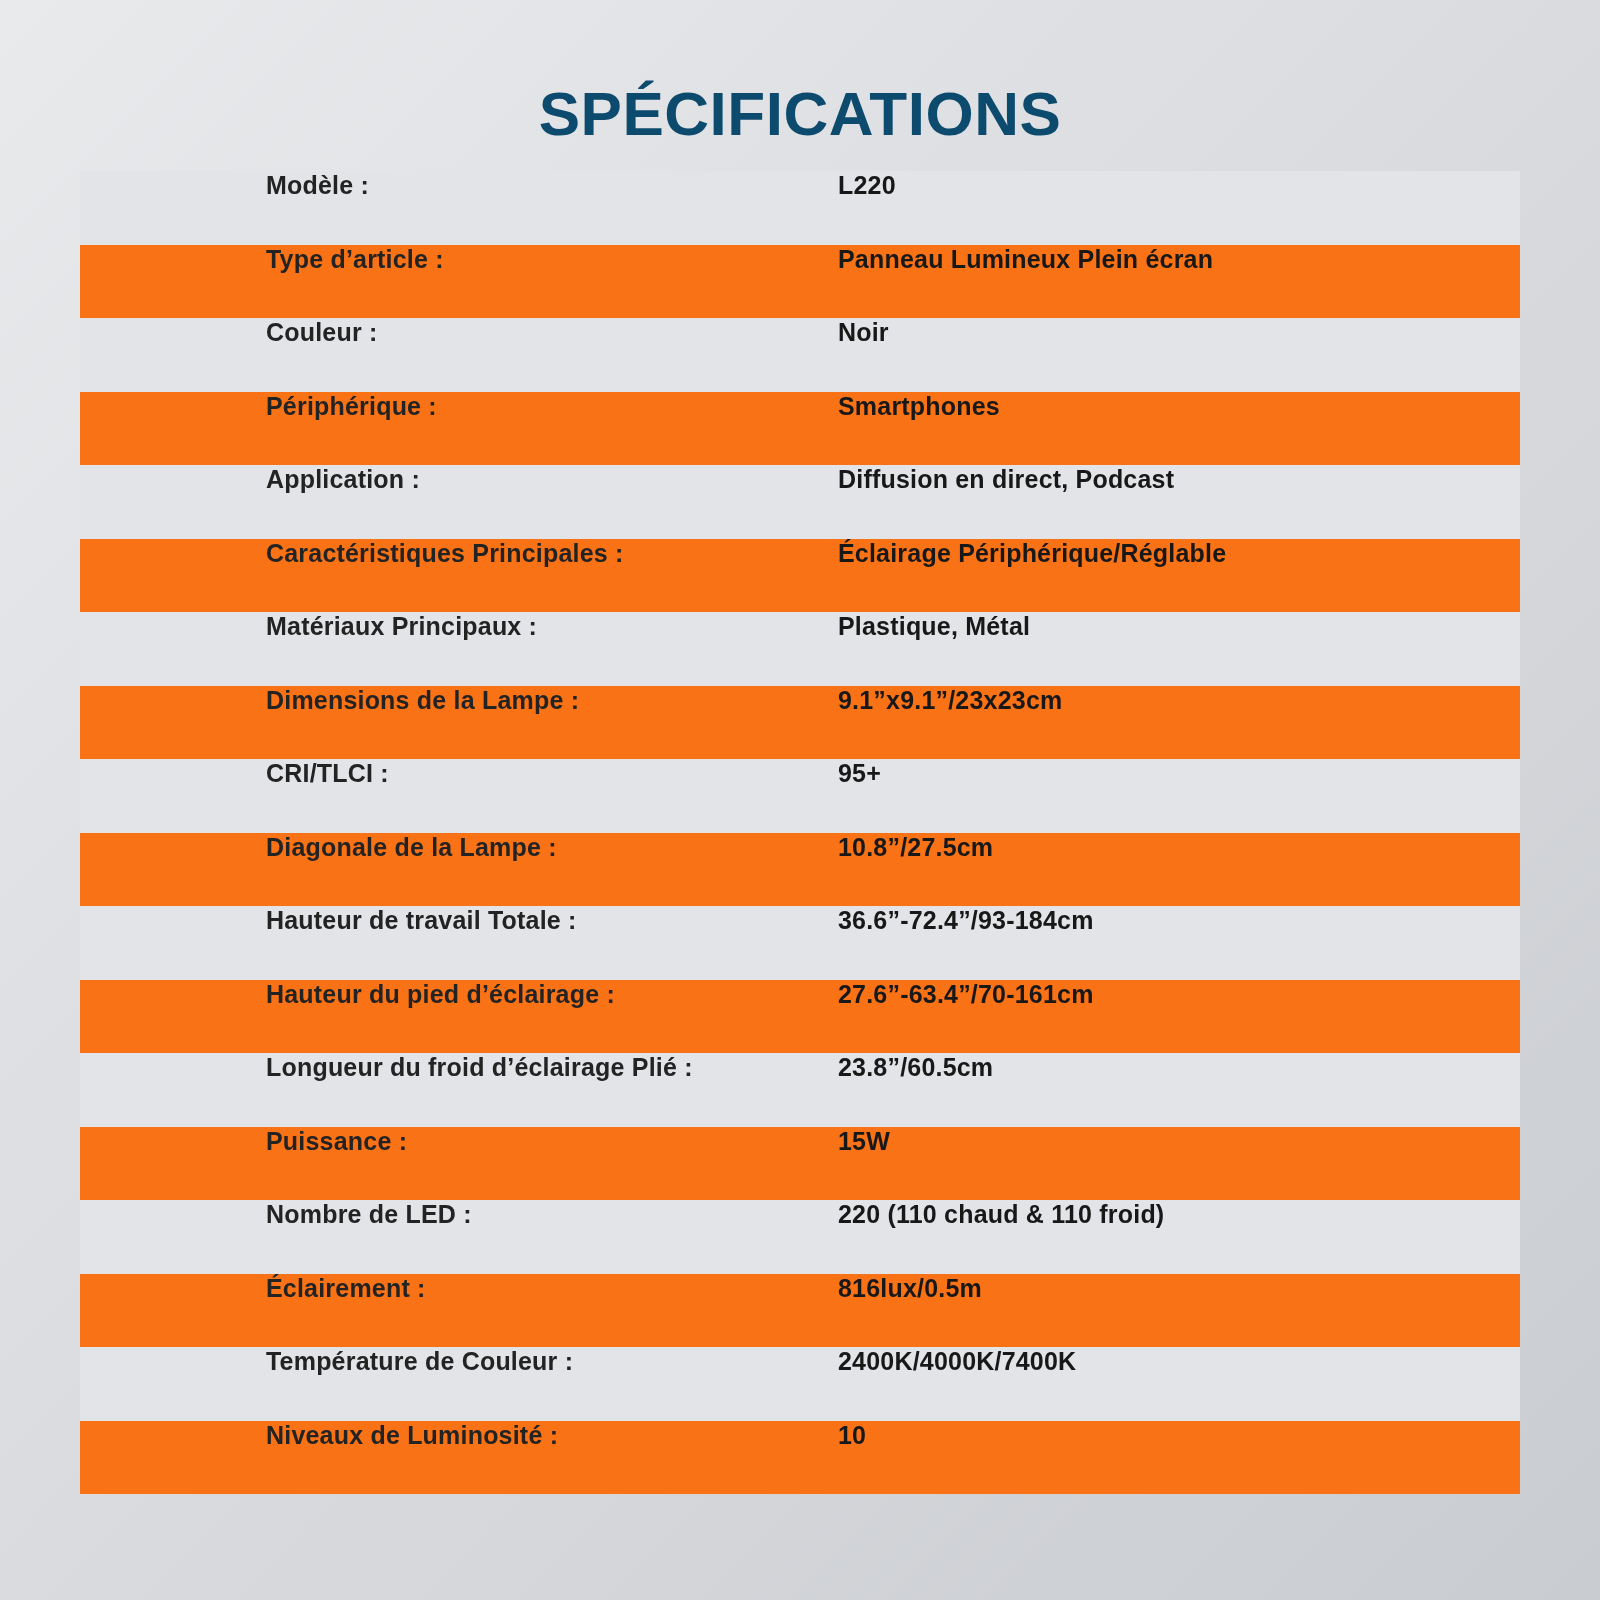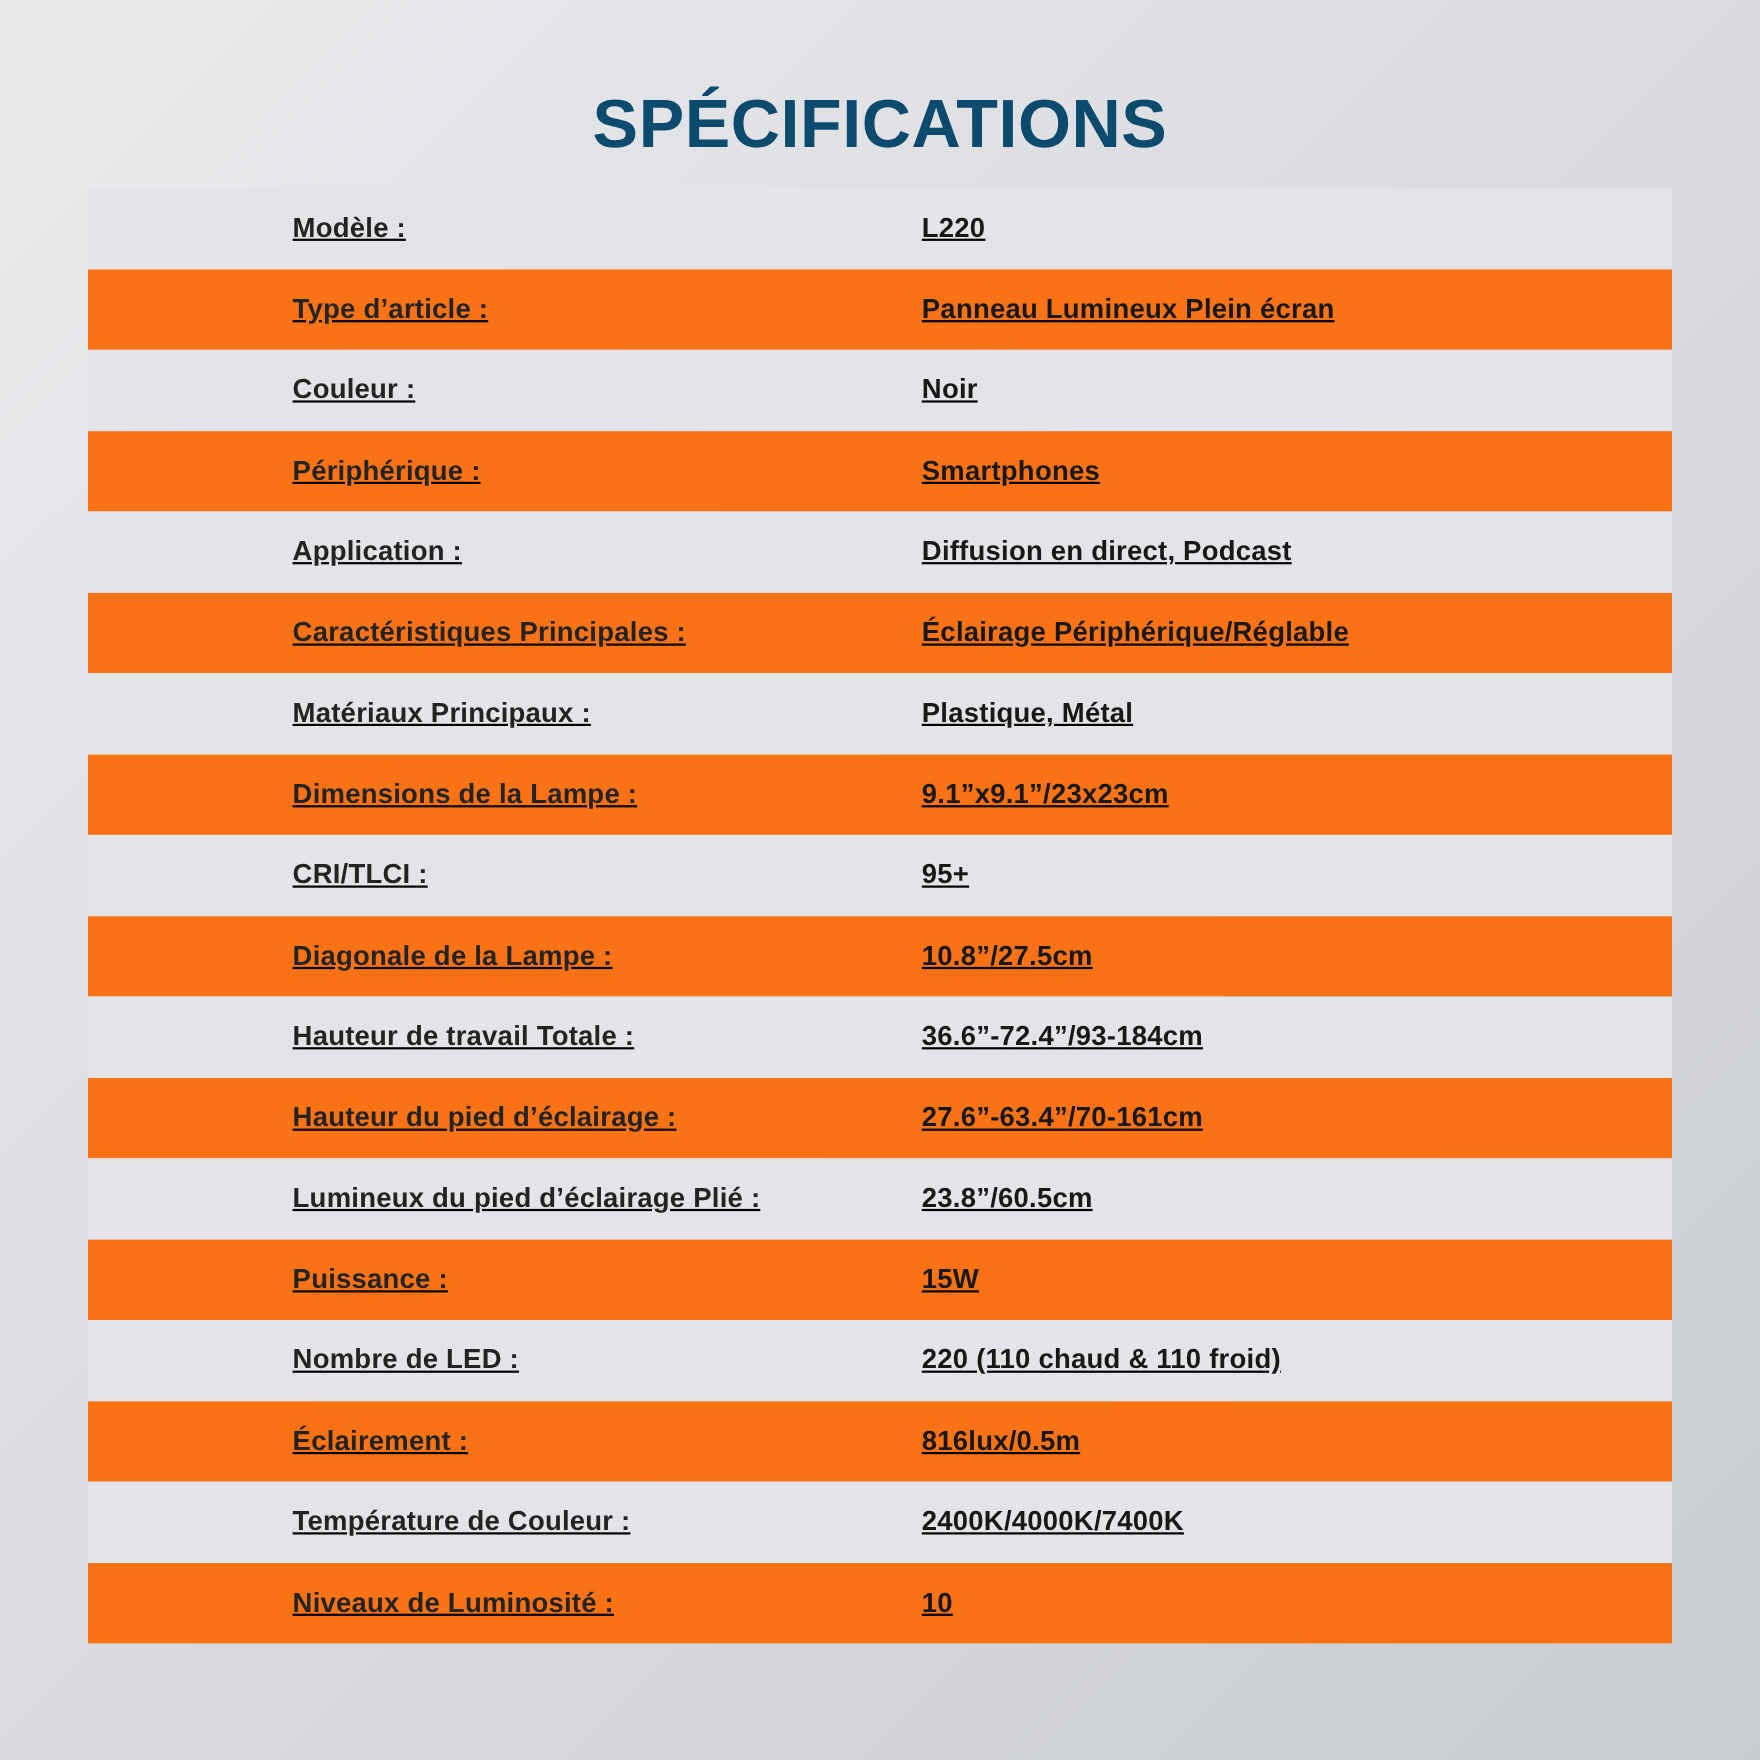--- a/index.html
+++ b/index.html
@@ -30,23 +30,22 @@
     font-family: "Liberation Sans", sans-serif;
     text-transform: uppercase;
   }
   .spec-table {
     margin: 22px auto 0 auto;
     width: 1440px;
     border-collapse: collapse;
   }
   .spec-row {
     display: flex;
-    align-items: center;
+    align-items: flex-start;
     height: 73.5px;
-    text-decoration: underline;
   }
   .spec-row.odd {
     background: #e2e4e7;
   }
   .spec-row.even {
     background: #f97316;
   }
   .spec-label {
     width: 580px;
     box-sizing: border-box;
@@ -116,21 +115,21 @@
       </div>
       <div class="spec-row odd">
         <div class="spec-label">Hauteur de travail Totale :</div>
         <div class="spec-value">36.6”-72.4”/93-184cm</div>
       </div>
       <div class="spec-row even">
         <div class="spec-label">Hauteur du pied d’éclairage :</div>
         <div class="spec-value">27.6”-63.4”/70-161cm</div>
       </div>
       <div class="spec-row odd">
-        <div class="spec-label">Lumineux du pied d’éclairage Plié :</div>
+        <div class="spec-label">Longueur du froid d’éclairage Plié :</div>
         <div class="spec-value">23.8”/60.5cm</div>
       </div>
       <div class="spec-row even">
         <div class="spec-label">Puissance :</div>
         <div class="spec-value">15W</div>
       </div>
       <div class="spec-row odd">
         <div class="spec-label">Nombre de LED :</div>
         <div class="spec-value">220 (110 chaud &amp; 110 froid)</div>
       </div>

